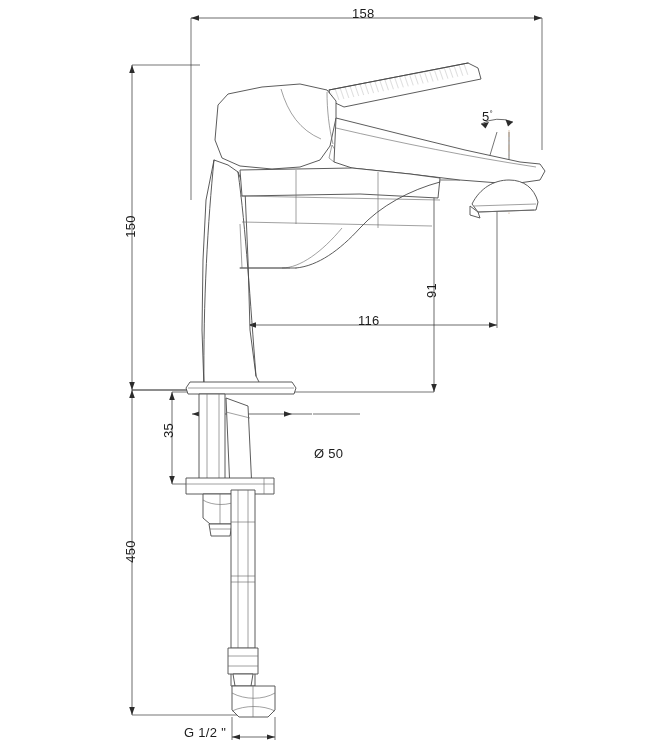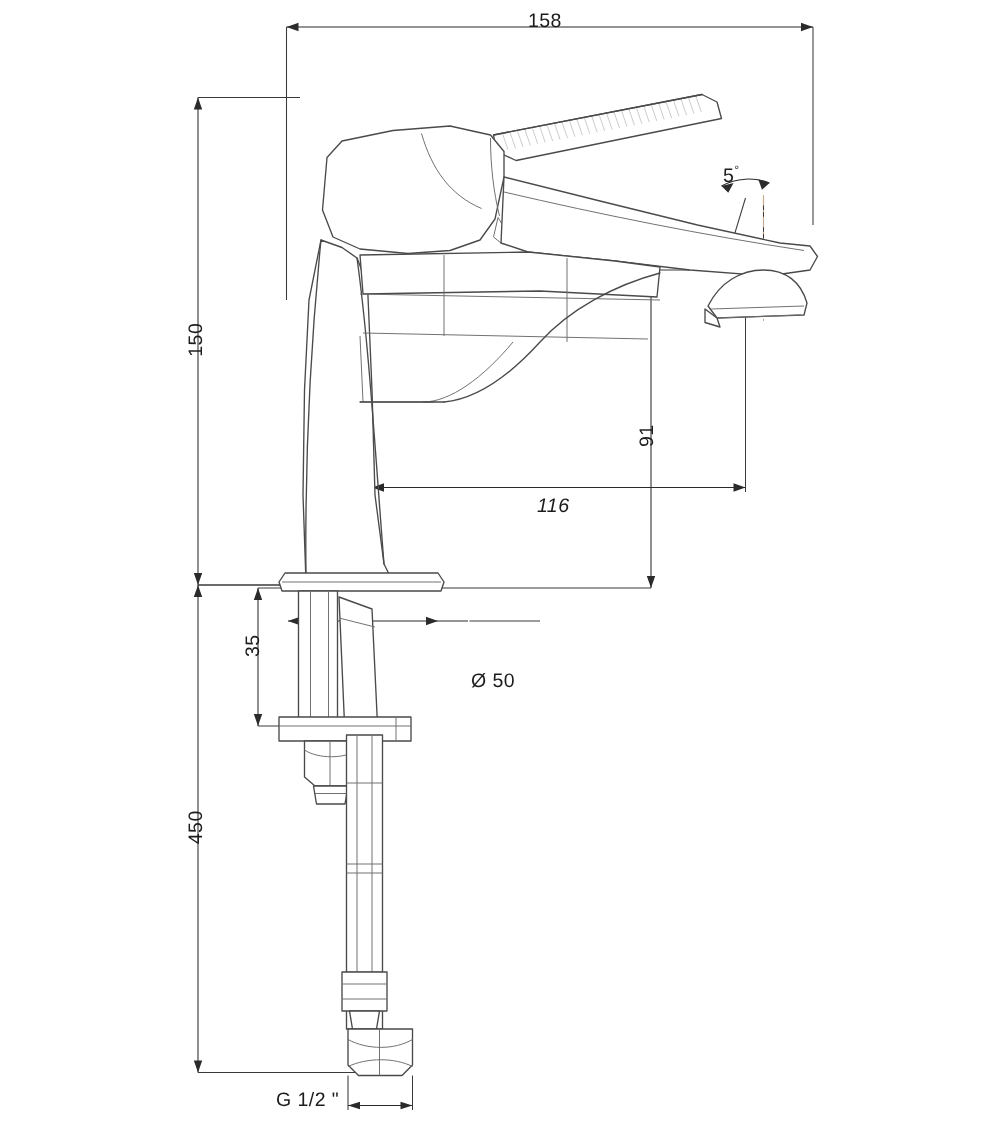--- a/index.html
+++ b/index.html
@@ -284,21 +284,21 @@
     </g>
 
   </svg>
 
   <div class="dimtext" style="left:352px; top:6px;">158</div>
 
   <div class="dimtext rot90" style="left:110px; top:219px; width:40px; text-align:center;">150</div>
 
   <div class="dimtext rot90" style="left:411px; top:283px; width:40px; text-align:center;">91</div>
 
-  <div class="dimtext" style="left:358px; top:329px;font-style:italic;">116</div>
+  <div class="dimtext" style="left:358px; top:313px;">116</div>
 
   <div class="dimtext rot90" style="left:148px; top:423px; width:40px; text-align:center;">35</div>
 
   <div class="dimtext" style="left:314px; top:406px;margin-top:40px;">Ø 50</div>
 
   <div class="dimtext rot90" style="left:110px; top:544px; width:40px; text-align:center;">450</div>
 
   <div class="dimtext" style="left:482px; top:109px;"><span>5</span><span class="sup">°</span></div>
 
   <div class="dimtext" style="left:184px; top:725px;">G 1/2 "</div>

